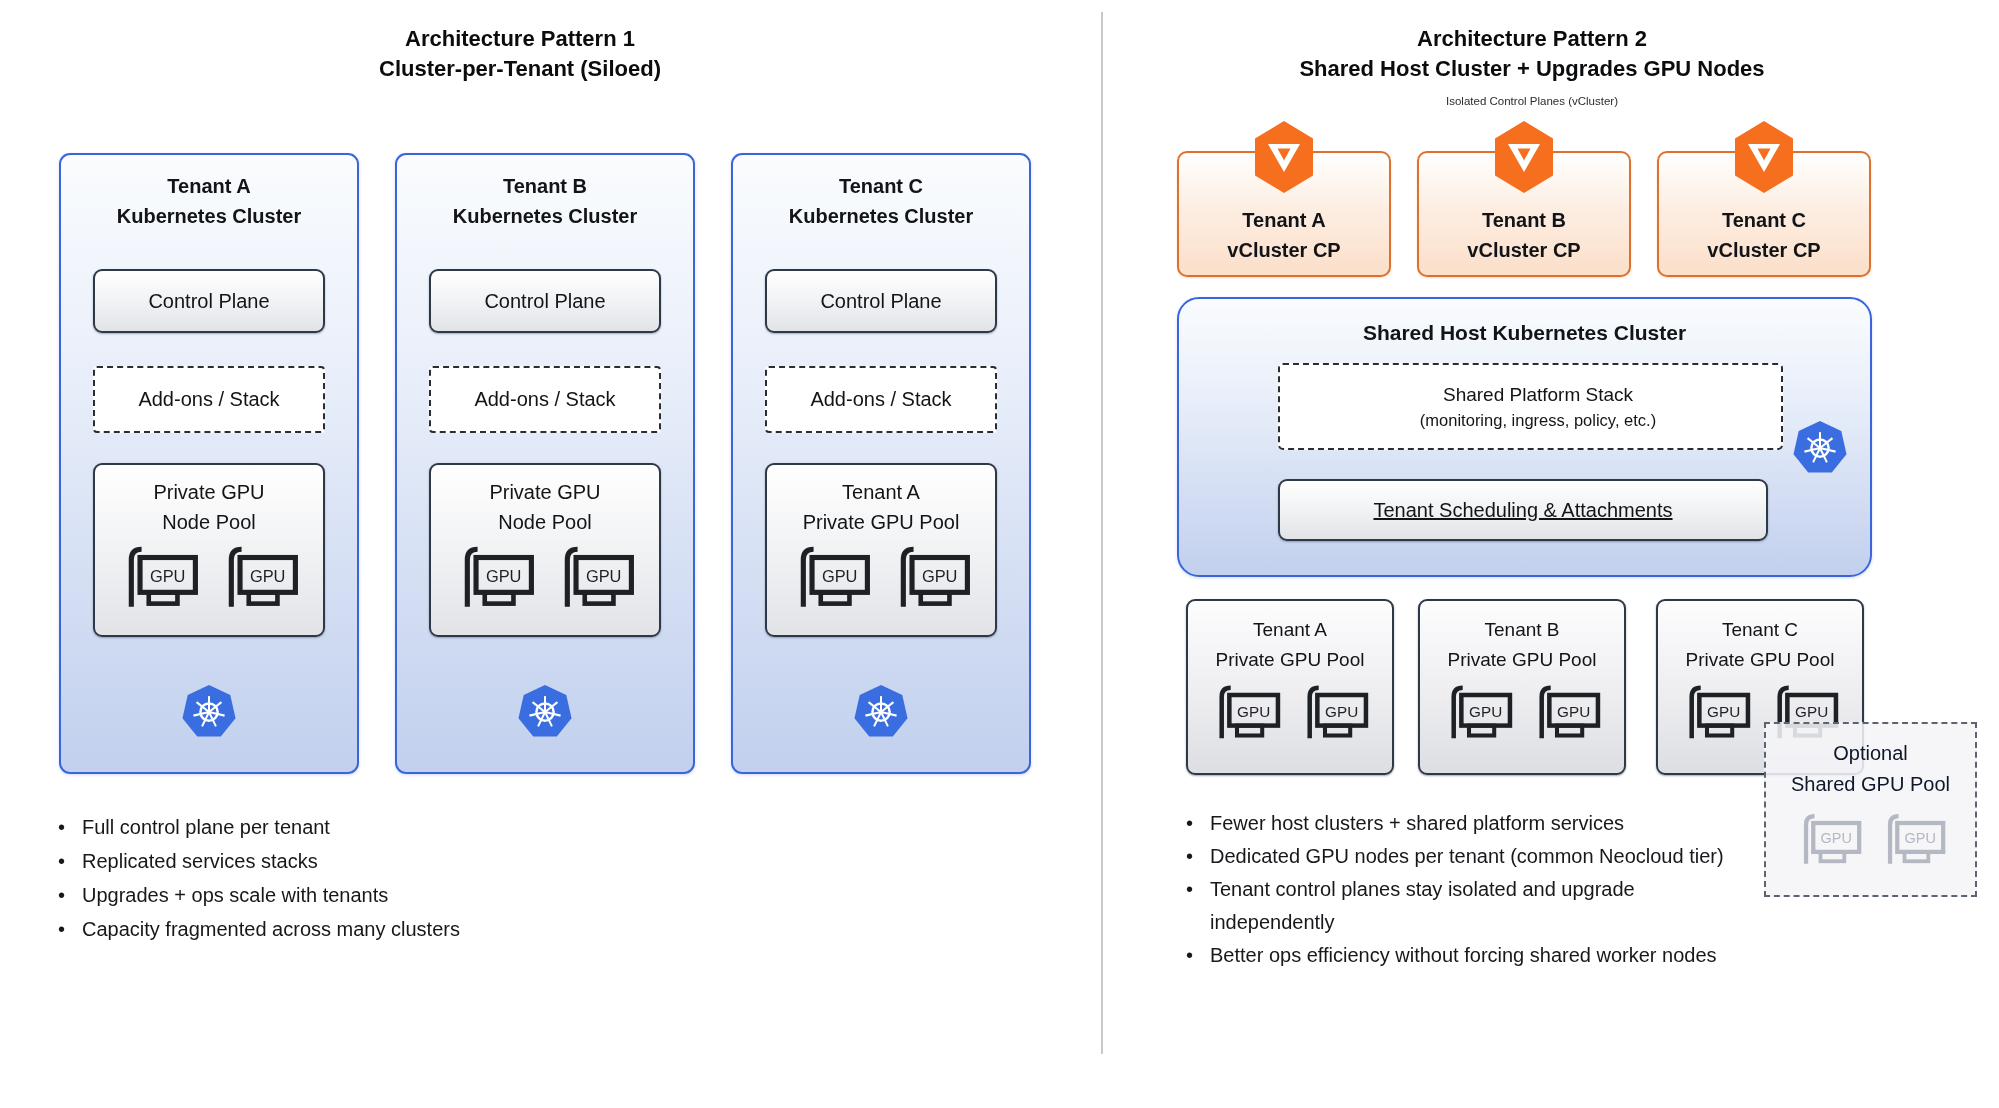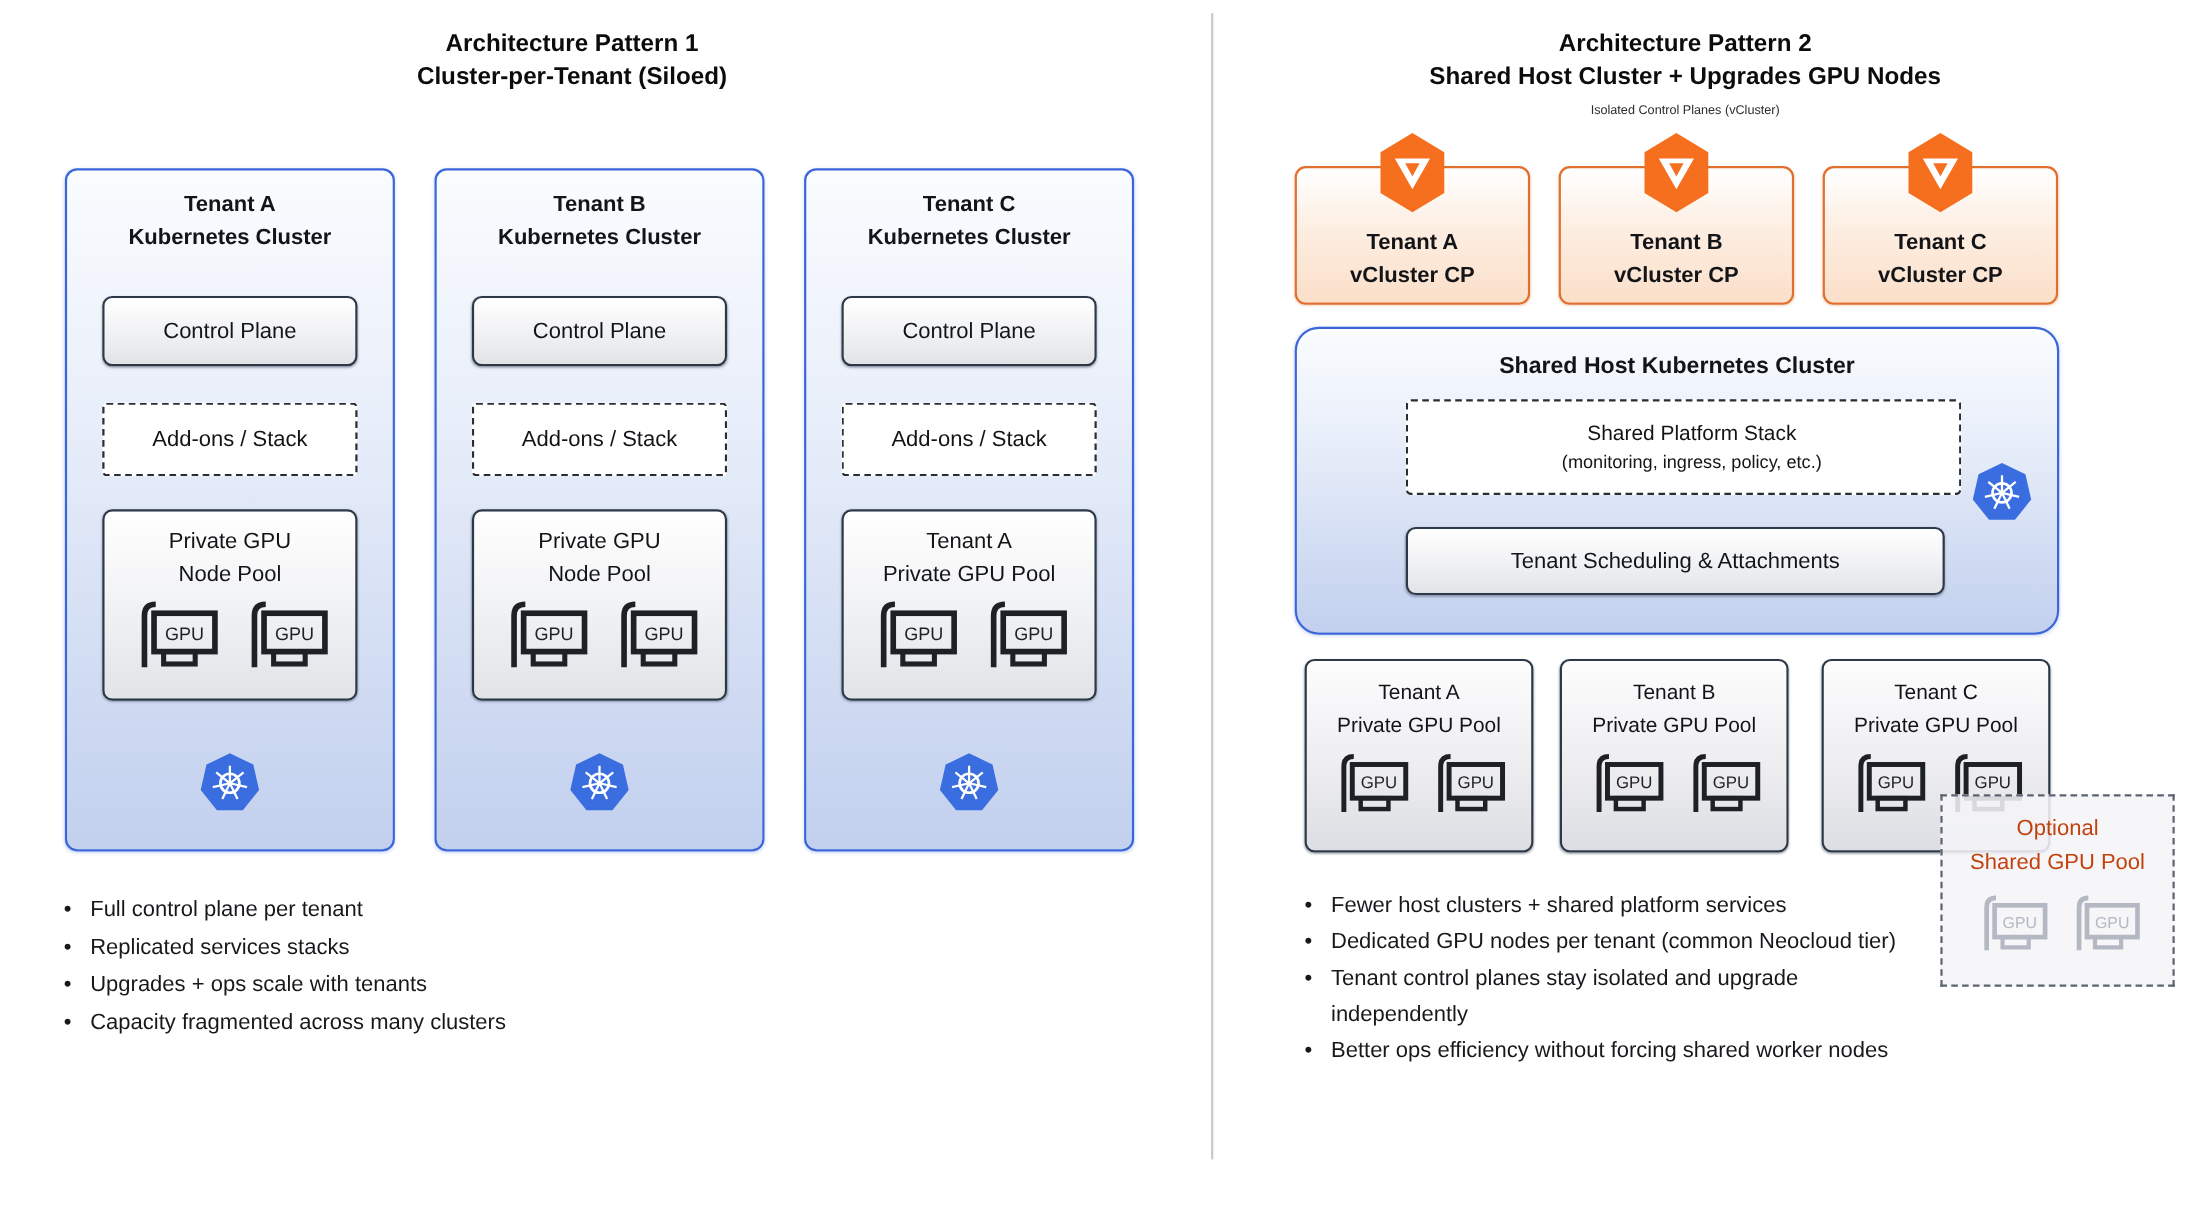--- a/index.html
+++ b/index.html
@@ -53,21 +53,21 @@
 
   
   .rpool{width:204px;height:172px;top:599px;border:2px solid #2e3947;border-radius:9px;
          background:linear-gradient(180deg,#fdfdfe 0%,#ececef 60%,#dcdee3 100%);
          box-shadow:0 1px 2px rgba(30,40,60,0.4);z-index:1;}
   .rpool-title{position:absolute;top:14px;left:0;right:0;font-size:19px;line-height:30px;text-align:center;}
   .rpool .icon-row{top:82px;}
 
   
   .optional{left:1764px;top:722px;width:209px;height:171px;border:2px dashed #5c6472;
-            background:rgba(245,245,248,0.87);z-index:5;color:#c2410c;}
+            background:rgba(245,245,248,0.87);z-index:5;color:#0f172a;}
   .opt-text{position:absolute;top:14px;left:0;right:0;font-size:20px;line-height:31px;text-align:center;}
   .optional .icon-row{top:88px;gap:16px;}
 
   
   .bullets{font-size:20px;color:#16181b;}
   .b-row{display:flex;line-height:34px;}
   .b-row .dot{width:24px;}
   .rb .b-row{line-height:33px;}
   .b-lines div{line-height:33px;}
 
@@ -255,21 +255,21 @@
       <div>vCluster CP</div>
     </div>
   </div>
 
   <div class="abs blue-box shared">
     <div class="shared-title ctr">Shared Host Kubernetes Cluster</div>
     <div class="inner-dashed stack" style="position:absolute;padding-left:15px;">
       <div class="stack-l1">Shared Platform Stack</div>
       <div class="stack-l2">(monitoring, ingress, policy, etc.)</div>
     </div>
-    <div class="inner-gray sched" style="position:absolute;">Tenant Scheduling &amp; Attachments</div>
+    <div class="inner-gray sched" style="position:absolute;text-decoration:underline;">Tenant Scheduling &amp; Attachments</div>
     <svg class="shared-k8s" viewBox="0 0 64 64">
         <polygon points="32,2 54.7,12.9 60.3,37.5 44.6,57.1 19.4,57.1 3.7,37.5 9.3,12.9" fill="#3a6de0"></polygon>
         <use href="#k8s-logo-wheel"></use>
       </svg>
   </div>
 
   <div class="abs rpool" style="left:1186px;">
     <div class="rpool-title">
       <div>Tenant A</div>
       <div>Private GPU Pool</div>

